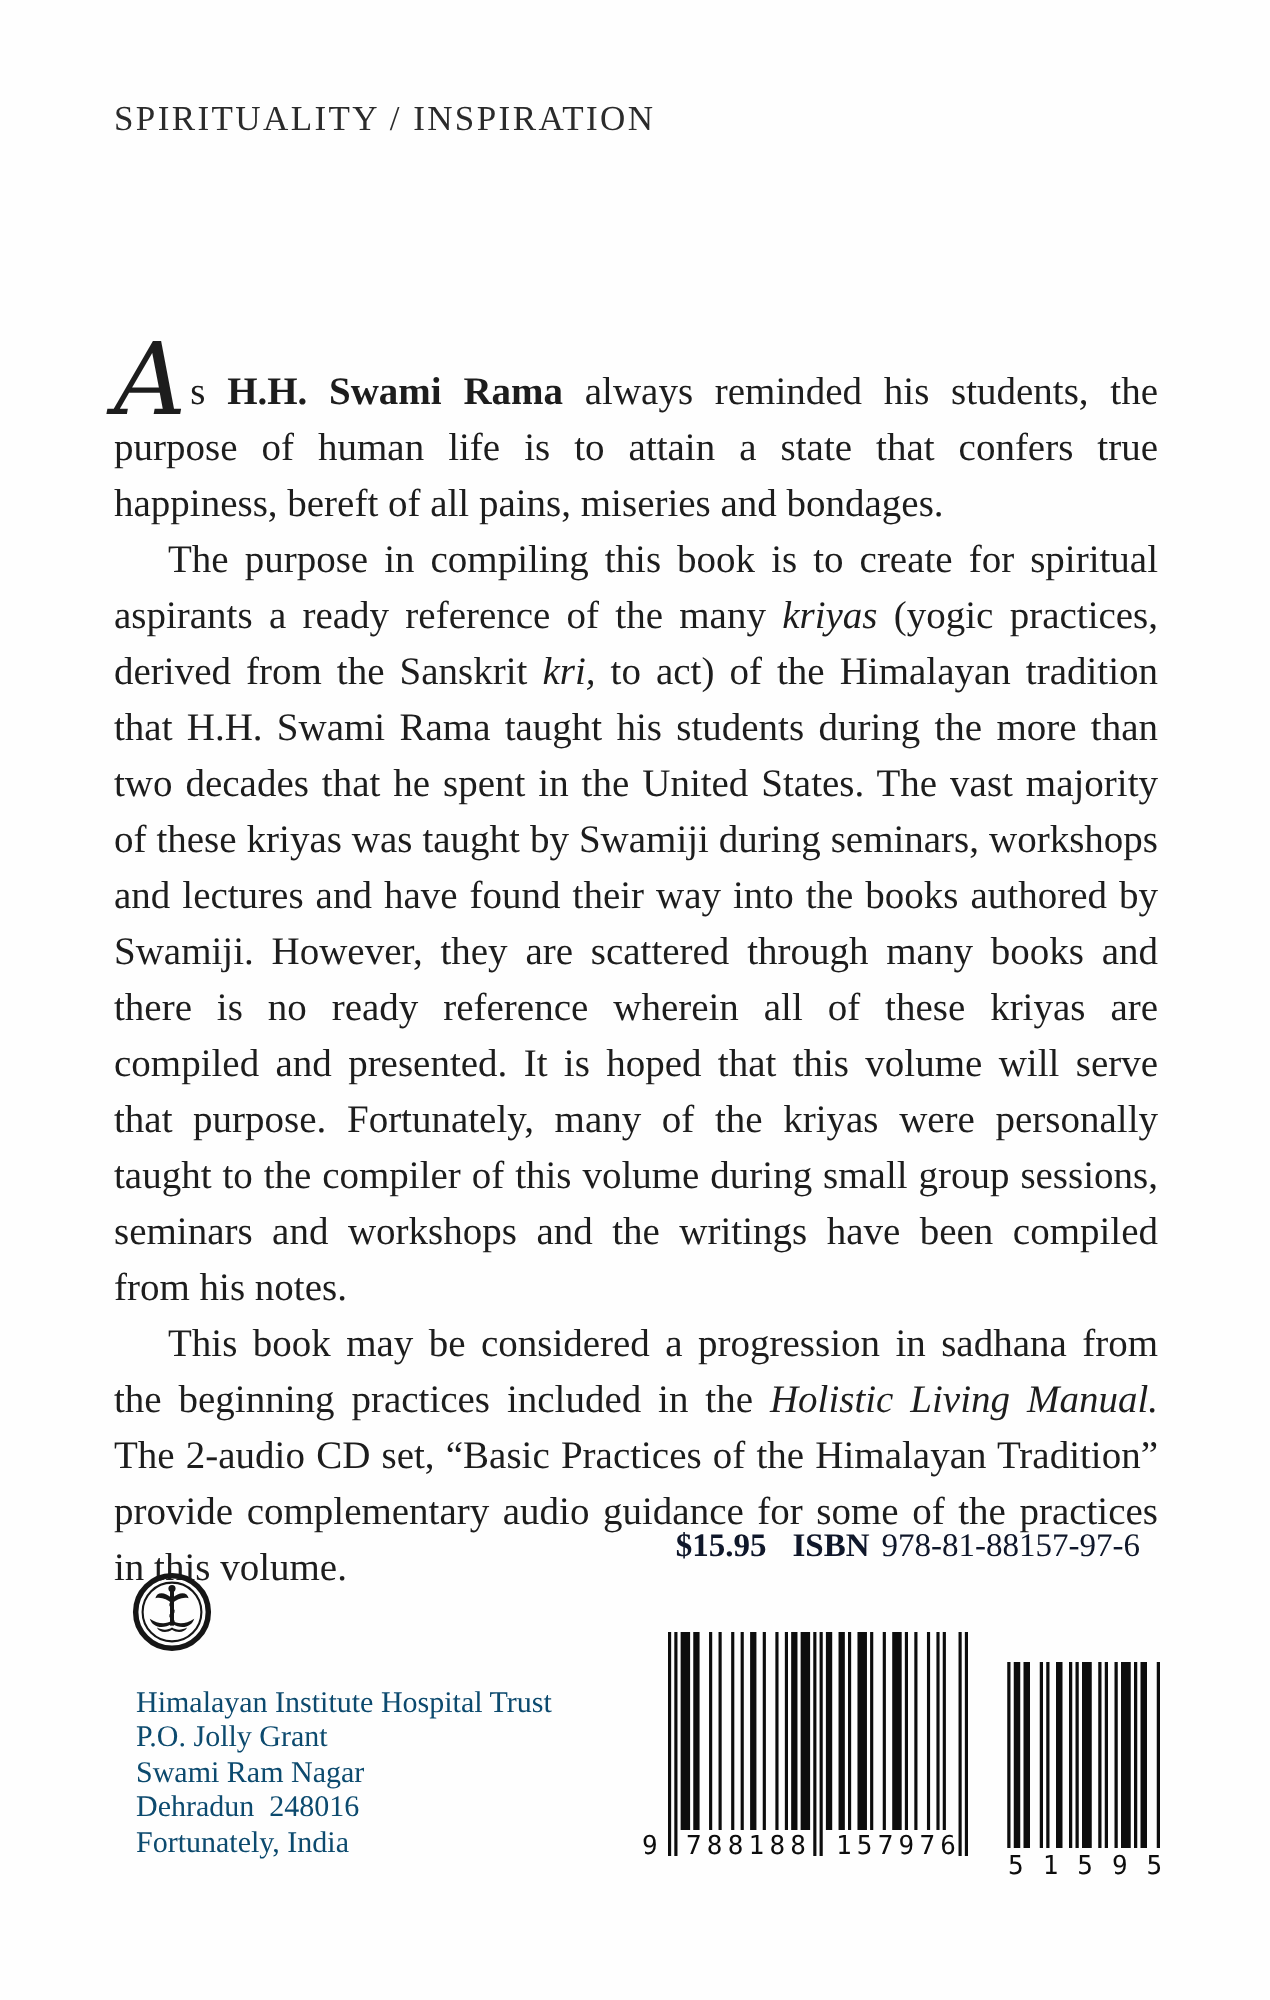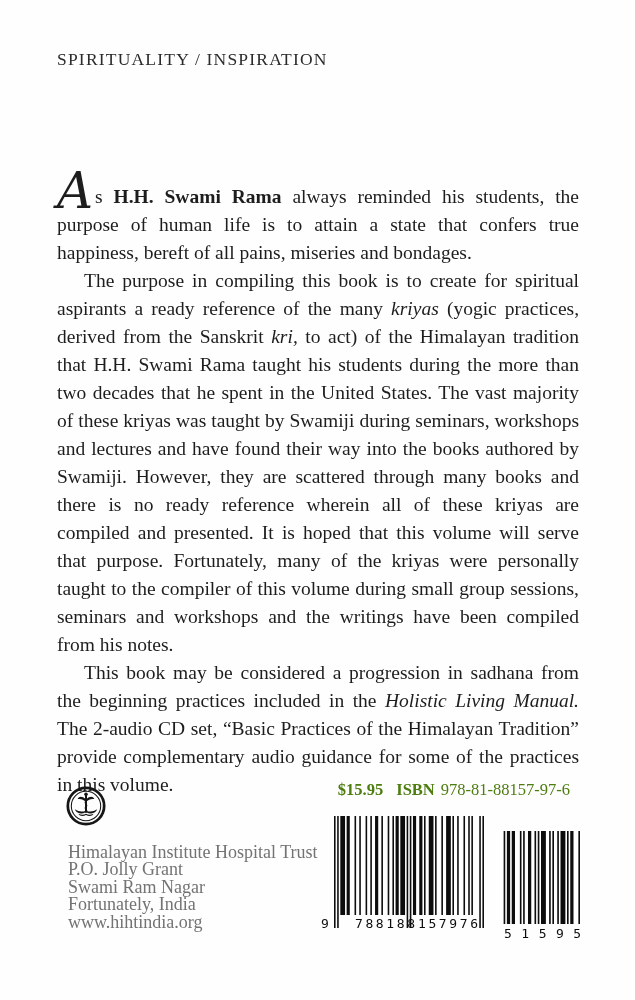--- a/index.html
+++ b/index.html
@@ -25,41 +25,41 @@
   .dropcap{
     font-family:"DejaVu Serif", serif;
     font-style:italic;
     font-size:50px;
     line-height:0;
     position:relative;top:5px;
     margin-right:2px;
   }
   .boldname{font-weight:bold;margin-top:14px;}
   .price-line{
-    position:absolute;top:780px;right:65px;
-    font-size:16.5px;white-space:nowrap;color:#4d7c0f;padding-left:41px;
+    position:absolute;top:763px;right:65px;
+    font-size:16.5px;white-space:nowrap;color:#0f172a;padding-left:41px;
   }
   .price-line .price{font-weight:bold;margin-right:13px;}
   .price-line .isbn-label{font-weight:bold;margin-right:6px;}
   .barcode{position:absolute;}
   .bc-main{left:334px;top:816px;width:150px;height:130px;}
   .bc-addon{left:502px;top:831px;width:78px;height:115px;text-align:center;}
   .bc-digits span{
     position:absolute;
     font-family:"DejaVu Sans Mono", monospace;
     font-size:13px;color:#0d0d0d;
   }
   .bc-main .d-first{left:-13px;top:100px;}
-  .bc-main .d-g1{left:21px;top:100px;letter-spacing:2.6px;}
+  .bc-main .d-g1{left:9px;top:100px;letter-spacing:2.6px;}
   .bc-main .d-g2{left:84px;top:100px;letter-spacing:2.6px;}
   .bc-addon .d-addon{left:2px;top:95px;letter-spacing:9.5px;}
   .logo{position:absolute;left:65px;top:785px;width:42px;height:42px;}
   .address{
     position:absolute;left:68px;top:844px;
-    font-size:18px;line-height:17.4px;color:#737373;
+    font-size:15px;line-height:17.4px;color:#0c4a6e;
   }
 </style>
 </head>
 <body>
 
 <div class="page">
 
   <div class="category">SPIRITUALITY / INSPIRATION</div>
 
   <div class="synopsis">
@@ -155,17 +155,17 @@
       <g stroke="#161616" fill="none" stroke-width="1">
         <path d="M20,15.5 C17.2,17 22.8,19 20,20.7 C17.2,22.4 22.8,24.2 20,25.6"></path>
       </g>
     </svg>
   </div>
 
   <div class="address">
     <div>Himalayan Institute Hospital Trust</div>
     <div>P.O. Jolly Grant</div>
     <div>Swami Ram Nagar</div>
+    <div>Dehradun&nbsp; 248016</div>
     <div>Fortunately, India</div>
-    <div>www.hihtindia.org</div>
   </div>
 
 </div>
 
 </body></html>

